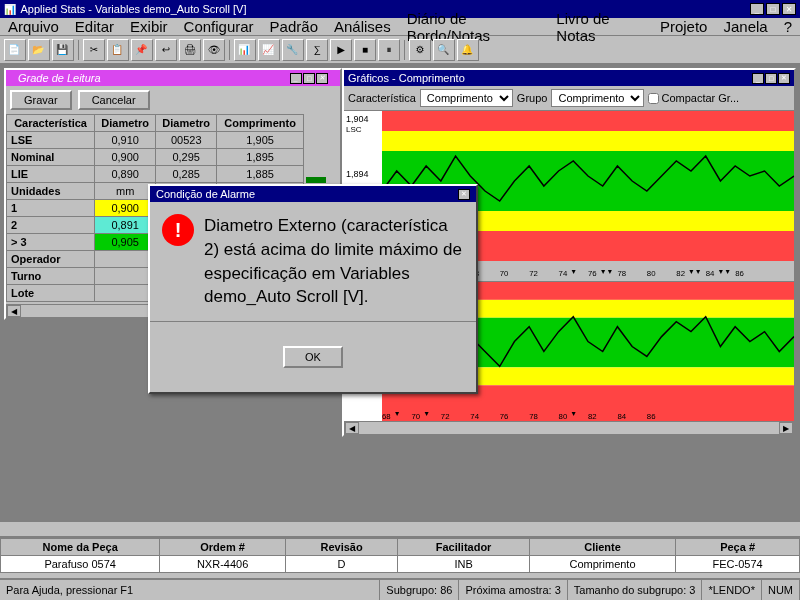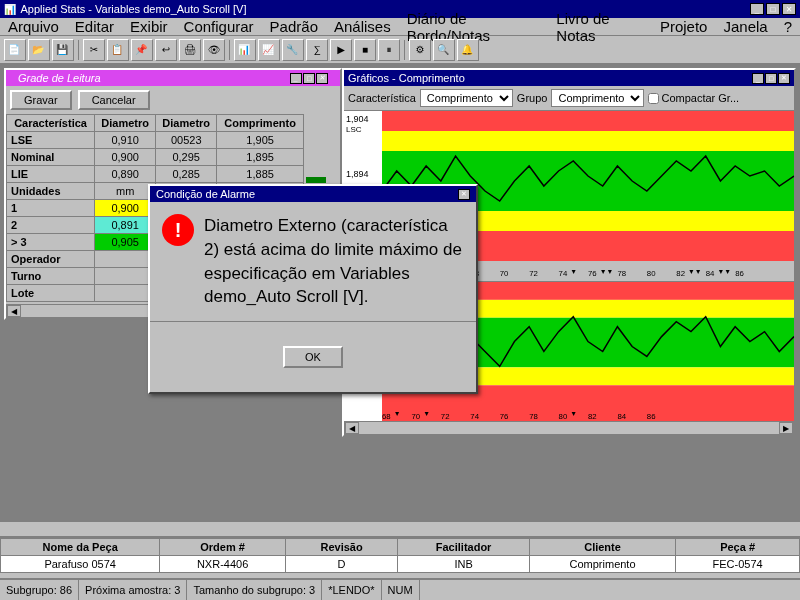--- a/index.html
+++ b/index.html
@@ -608,20 +608,23 @@
           <td>D</td>
           <td>INB</td>
           <td>Comprimento</td>
           <td>FEC-0574</td>
         </tr>
       </tbody>
     </table>
   </div>
 
   <div class="status-bar">
+    <div class="status-section flex-grow">
+      <span>Para Ajuda, pressionar F1</span>
+    </div>
     <div class="status-section">
       <span>Subgrupo: 86</span>
     </div>
     <div class="status-section">
       <span>Próxima amostra: 3</span>
     </div>
     <div class="status-section">
       <span>Tamanho do subgrupo: 3</span>
     </div>
     <div class="status-section">

